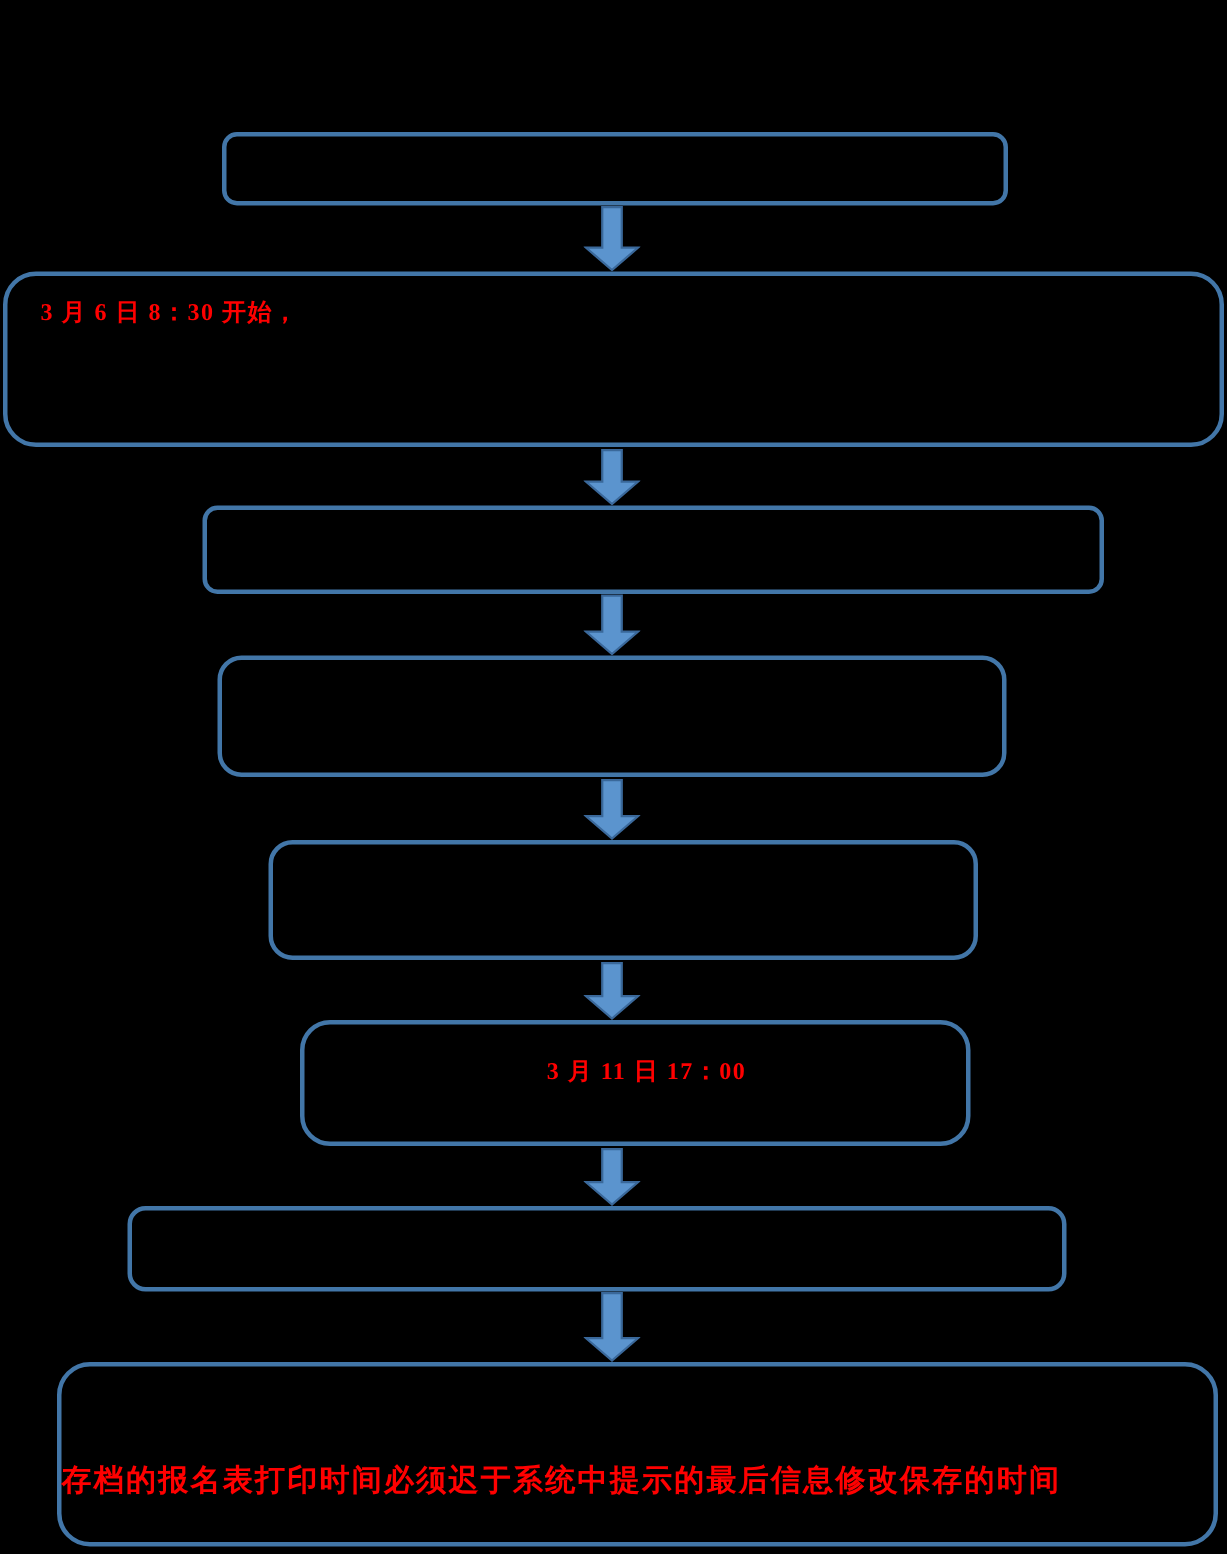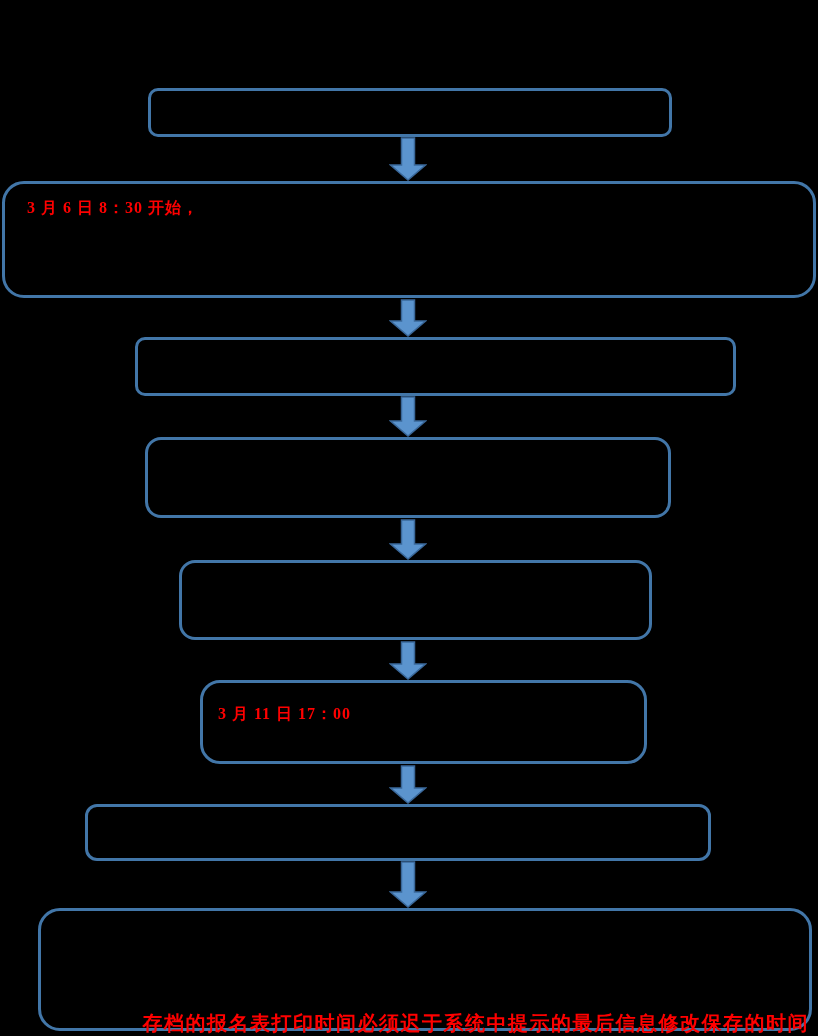--- a/index.html
+++ b/index.html
@@ -19,37 +19,37 @@
     position: absolute;
     box-sizing: border-box;
     border: 3px solid var(--box-border, #4276A8);
     background: transparent;
   }
   .box-1 { left: 148px; top:  88px; width: 524px; height:  49px; border-radius: 10px; }
   .box-2 { left:   2px; top: 181px; width: 814px; height: 117px; border-radius: 22px; }
   .box-3 { left: 135px; top: 337px; width: 601px; height:  59px; border-radius: 10px; }
   .box-4 { left: 145px; top: 437px; width: 526px; height:  81px; border-radius: 16px; }
   .box-5 { left: 179px; top: 560px; width: 473px; height:  80px; border-radius: 16px; }
-  .box-6 { left: 200px; top: 680px; width: 447px; height:  84px; border-radius: 20px; }
+  .box-6 { left: 200px; top: 680px; width: 447px; height:  84px; border-radius: 20px; text-align: center; }
   .box-7 { left:  85px; top: 804px; width: 626px; height:  57px; border-radius: 12px; }
   .box-8 { left:  38px; top: 908px; width: 774px; height: 123px; border-radius: 22px; }
 
   .box-label {
     color: var(--text-red, #FF0000);
     font-weight: bold;
     letter-spacing: 1px;
     white-space: nowrap;
   }
   .box-2 .box-label { padding: 14px 0 0 22px; font-size: 16px; }
   .box-6 .box-label { padding: 21px 0 0 15px; font-size: 16px; }
   .box-8 .box-label {
-    padding-top: 99px;
+    padding-top: 62px;
     font-size: 20px;
     letter-spacing: 1.5px;
-    text-align: right;
+    text-align: left;
     white-space: normal;
   }
 
   .flow-arrow { position: absolute; left: 389px; width: 38px; }
   .a-1 { top: 137px; height: 44px; }
   .a-2 { top: 299px; height: 38px; }
   .a-3 { top: 396px; height: 41px; }
   .a-4 { top: 519px; height: 41px; }
   .a-5 { top: 641px; height: 39px; }
   .a-6 { top: 765px; height: 39px; }

